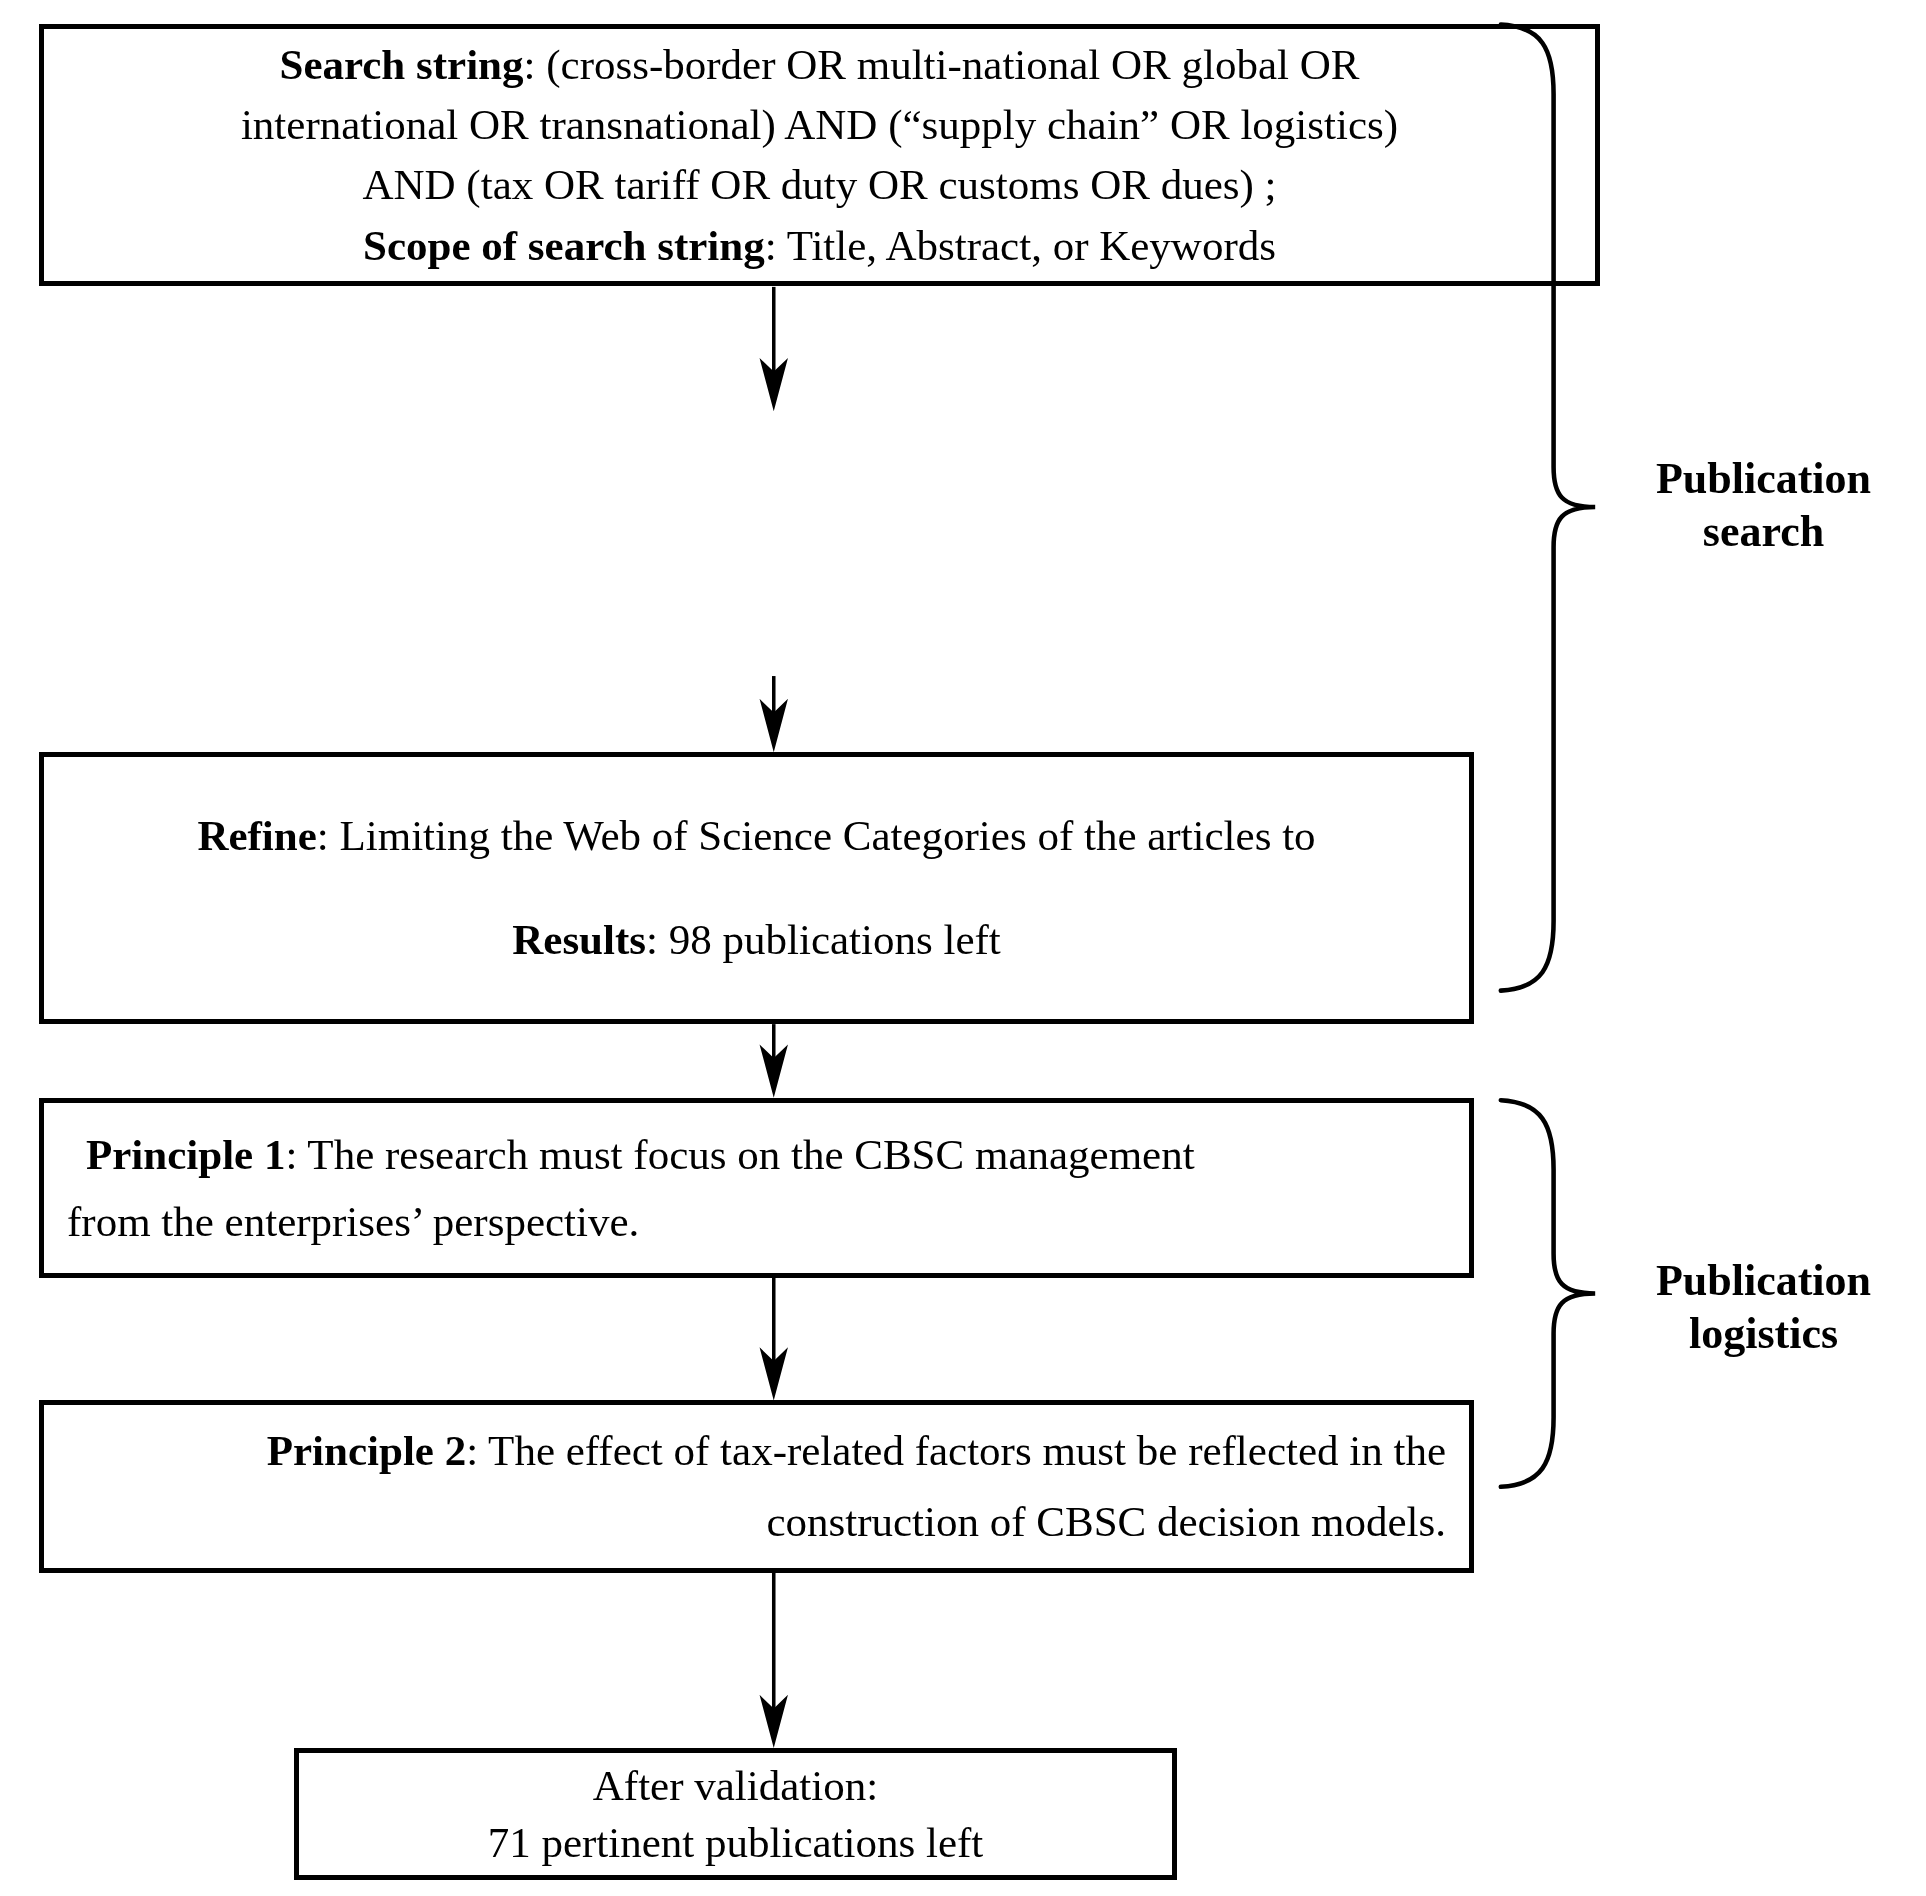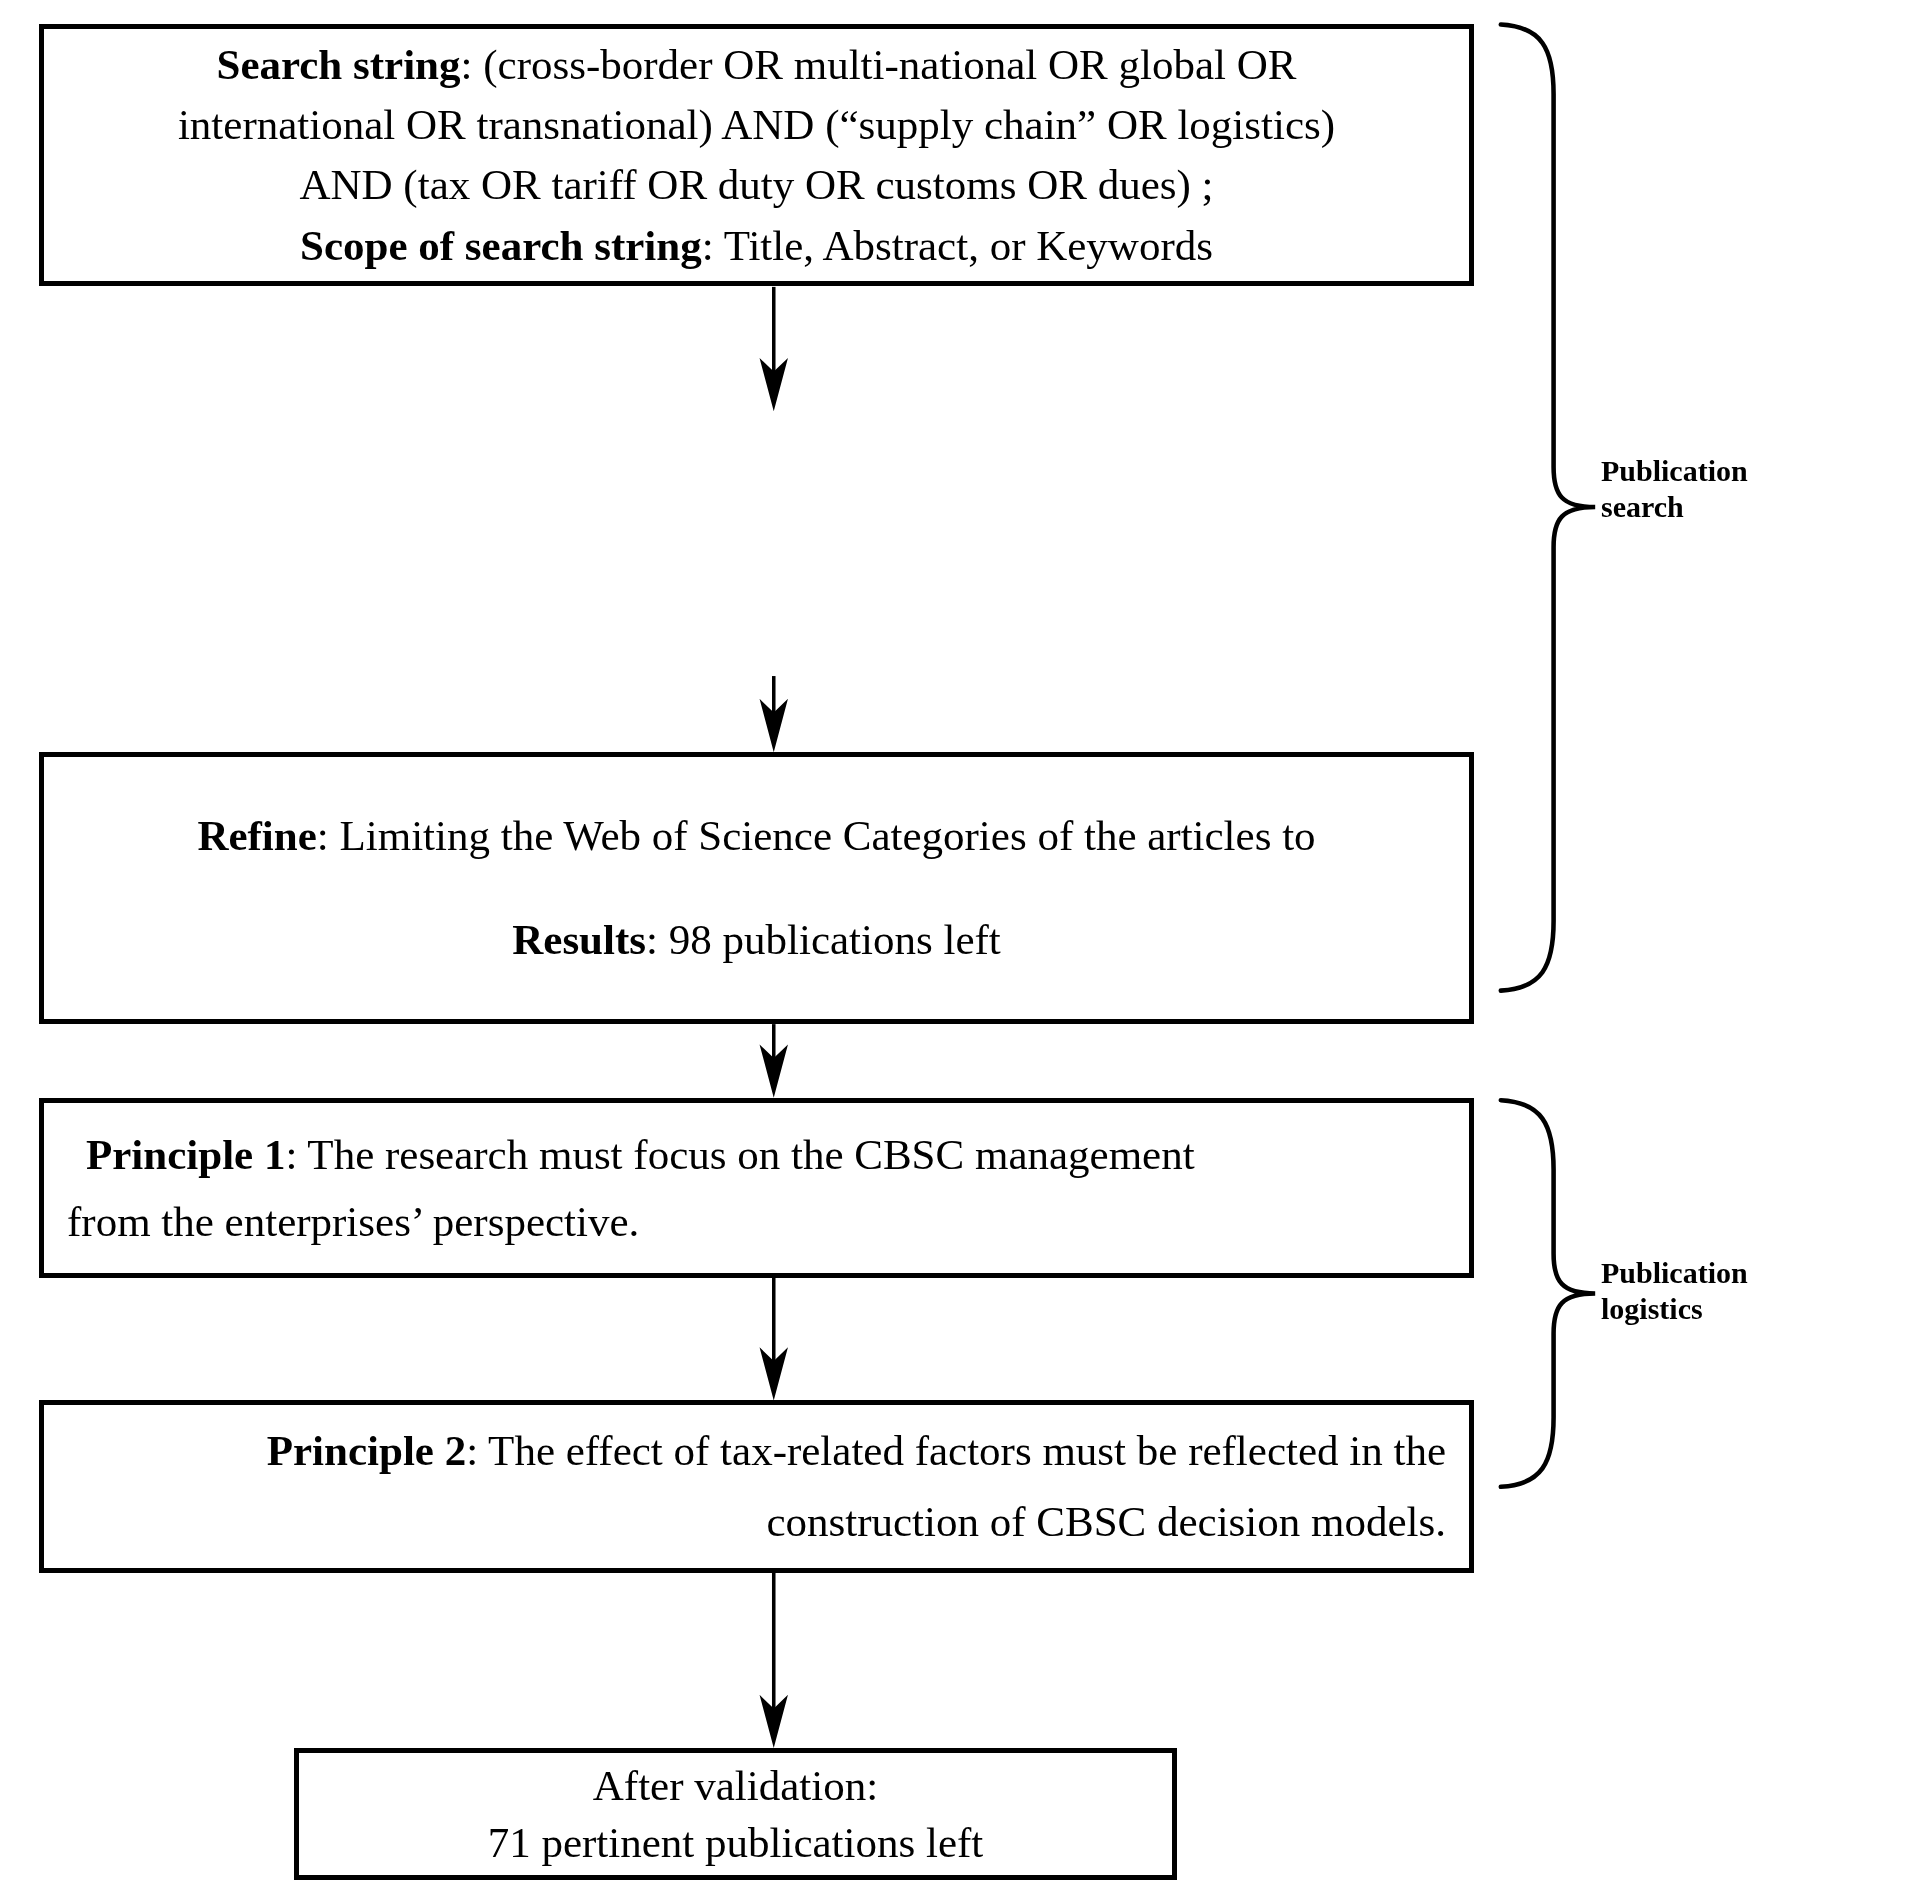--- a/index.html
+++ b/index.html
@@ -28,39 +28,40 @@
     background: #ffffff;
     display: flex;
     flex-direction: column;
     justify-content: space-evenly;
     font-size: 43px;
     line-height: 1.15;
     text-align: center;
   }
   .box .line { white-space: nowrap; }
   .b { font-weight: bold; }
-  .box1 { left: 39px;  top: 24px;   width: 1435px; height: 262px; }
+  .box1 { left: 39px;  top: 24px;   width: 1561px; height: 262px; }
   .box2 { left: 39px;  top: 411px;  width: 1435px; height: 265px; }
   .box3 { left: 39px;  top: 752px; width: 1435px; height: 272px; }
   .box4 { left: 39px;  top: 1098px; width: 1435px; height: 180px;
           text-align: left; padding: 10px 23px; }
   .box4 .line:first-child { text-indent: 19px; }
   .box5 { left: 39px;  top: 1400px; width: 1435px; height: 173px;
           text-align: right; padding: 0 23px; }
   .box6 { left: 294px; top: 1748px; width: 883px; height: 132px; }
   .overlay {
     position: absolute;
     left: 0; top: 0;
     pointer-events: none;
   }
   .brace-label {
     position: absolute;
     width: 325px;
+    text-align: center;
     font-weight: bold;
-    font-size: 30px;
+    font-size: 44px;
     line-height: 1.2;
     white-space: nowrap;
   }
   .label-search     { left: 1601px; top: 453px;  }
   .label-validation { left: 1601px; top: 1255px; }
 </style>
 </head>
 <body>
 
 <div class="flowchart">

